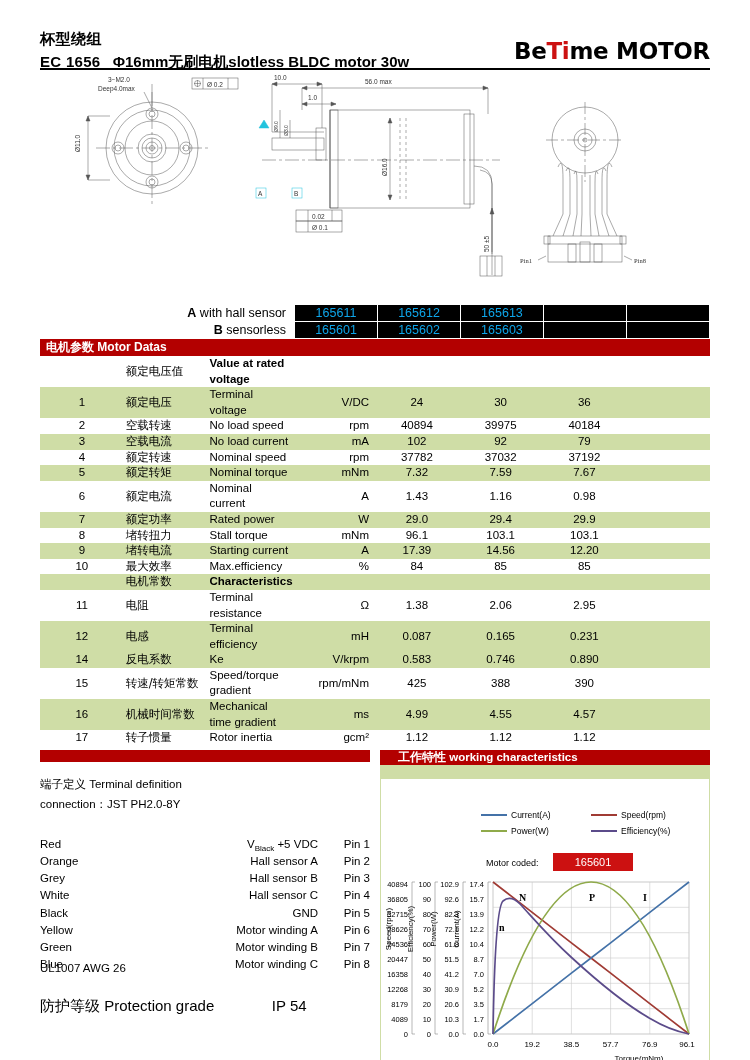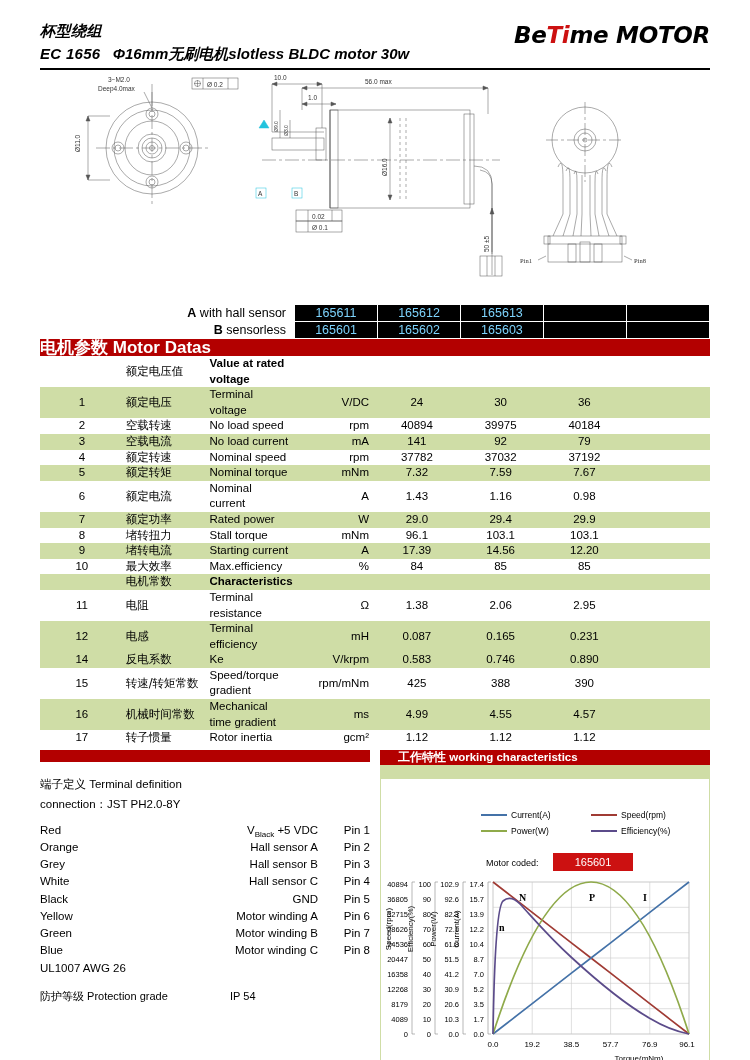--- a/index.html
+++ b/index.html
@@ -8,58 +8,58 @@
     width:750px; height:1060px;
     background:#ffffff;
     font-family:"Liberation Sans","DejaVu Sans",sans-serif;
     color:#000;
     position:relative;
     overflow:hidden;
   }
   .page { position:relative; width:750px; height:1060px; padding:0 40px; }
 
   
-  .hdr { position:relative; height:62px; padding-top:22px;font-style:italic; }
+  .hdr { position:relative; height:62px; padding-top:30px; }
   .hdr-cn { font-size:15px; font-weight:bold; letter-spacing:.5px; }
   .hdr-model { font-size:15px; font-weight:bold; margin-top:4px; }
   .hdr-model .m-code { letter-spacing:.3px; }
   .hdr-model .m-desc { font-weight:bold; padding-left:8px; }
   .logo {
-    position:absolute; right:0; top:22px;
+    position:absolute; right:0; top:38px;
     font-size:23px; font-weight:bold; letter-spacing:-.3px;
     font-family:"DejaVu Sans",sans-serif;
   }
   .logo .red { color:#cc1111; }
   .rule-top { border-bottom:2px solid #000; margin-top:6px; }
 
   
   .drawing { position:relative; height:218px; }
   .drawing svg { position:absolute; left:0; top:0; }
   .dimtxt { font-family:"Liberation Sans",sans-serif; font-size:6.5px; fill:#333; }
   .dimtxt-s { font-family:"Liberation Sans",sans-serif; font-size:5px; fill:#333; }
   .pintxt { font-family:"Liberation Serif",serif; font-size:6.5px; fill:#333; }
 
   
   .codes { width:670px; }
   .codes table { border-collapse:collapse; width:100%;margin-top:16px; }
   .codes td { height:16px; font-size:12px; }
   .codes .lbl { text-align:right; padding-right:8px; width:230px; font-size:12.5px;}
   .codes .lbl b { font-weight:bold; }
   .codes .cell {
-    background:#000; color:#7dd3fc; text-align:center; width:75px;
+    background:#000; color:#0ea5e9; text-align:center; width:75px;
     font-size:12.5px; border:1px solid #fff; font-weight:normal;
   }
   .codes .cell.blank { color:#000; }
 
   
   .md { width:670px; border-collapse:collapse; table-layout:fixed; }
   .md td { font-size:11.5px; height:15.6px; padding:0 2px; line-height:15.6px; }
   .md .band td { background:#b30000; height:17px; }
   .md .band .title {
-    color:#fff; font-weight:bold; font-size:17px; padding-left:0;
+    color:#fff; font-weight:bold; font-size:12px; padding-left:6px;
   }
   .md .band .title .cn { font-family:"DejaVu Sans",sans-serif; }
   .md .alt td { background:#cfdda6; }
   .col-no   { width:22px;  text-align:center; }
   .col-cn   { width:108px; font-family:"DejaVu Sans",sans-serif; font-size:11px; }
   .col-en   { width:178px; }
   .col-unit { width:50px;  text-align:right; padding-right:6px !important; }
   .col-v    { width:62px;  text-align:center; }
   .sub-en { font-weight:bold; }
   .sub-cn { font-family:"DejaVu Sans",sans-serif; font-size:11px; }
@@ -72,24 +72,24 @@
   .xrow .n  { display:inline-block; width:26px; text-align:right; }
   .xrow .cn { display:inline-block; width:110px; padding-left:14px;
               font-family:"DejaVu Sans",sans-serif; font-size:12px; }
   .xrow .v  { display:inline-block; width:172px; text-align:right; }
   .termdef { margin-top:12px; font-size:11.5px; line-height:20px; }
   .termdef .cn { font-family:"DejaVu Serif",serif; }
   .pins { margin-top:8px; font-size:11.5px; }
   .pins div { height:17.2px; line-height:17.2px; }
   .pins .c  { display:inline-block; width:120px; }
   .pins .f  { display:inline-block; width:158px; text-align:right; }
-  .pins .p  { display:inline-block; width:52px; text-align:right; }
+  .pins .p  { display:inline-block; width:52px; text-align:right;margin-top:14px; }
   .pins .awg { padding-top:1px; }
   sub { font-size:8px; }
-  .protect { margin-top:12px; font-size:11px; }
+  .protect { margin-top:20px; font-size:15px; }
   .protect .cn { font-family:"DejaVu Sans",sans-serif; }
   .protect .val { display:inline-block; width:150px; text-align:center; }
 
   
   .chartbox {
     position:absolute; left:340px; top:0; width:330px; height:330px;
     background:#fff;
   }
   .ch-title {
     background:#b30000; color:#fff; font-weight:bold; font-size:11.5px;
@@ -339,21 +339,21 @@
       <td class="col-v">40894</td>
       <td class="col-v">39975</td>
       <td class="col-v">40184</td>
       <td class="col-v"></td>
     </tr>
     <tr class="alt">
       <td class="col-no">3</td>
       <td class="col-cn">空载电流</td>
       <td class="col-en">No load current</td>
       <td class="col-unit">mA</td>
-      <td class="col-v">141</td>
+      <td class="col-v">102</td>
       <td class="col-v">92</td>
       <td class="col-v">79</td>
       <td class="col-v"></td>
     </tr>
     <tr>
       <td class="col-no">4</td>
       <td class="col-cn">额定转速</td>
       <td class="col-en">Nominal speed</td>
       <td class="col-unit">rpm</td>
       <td class="col-v">37782</td>

